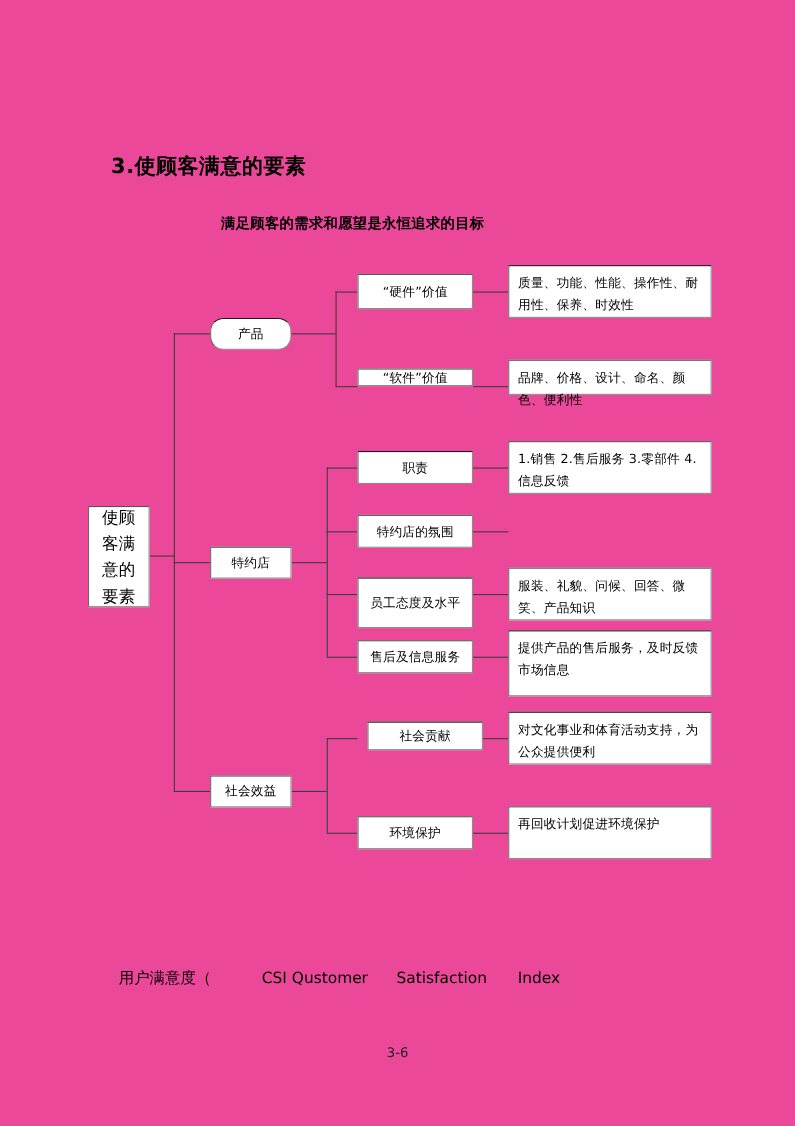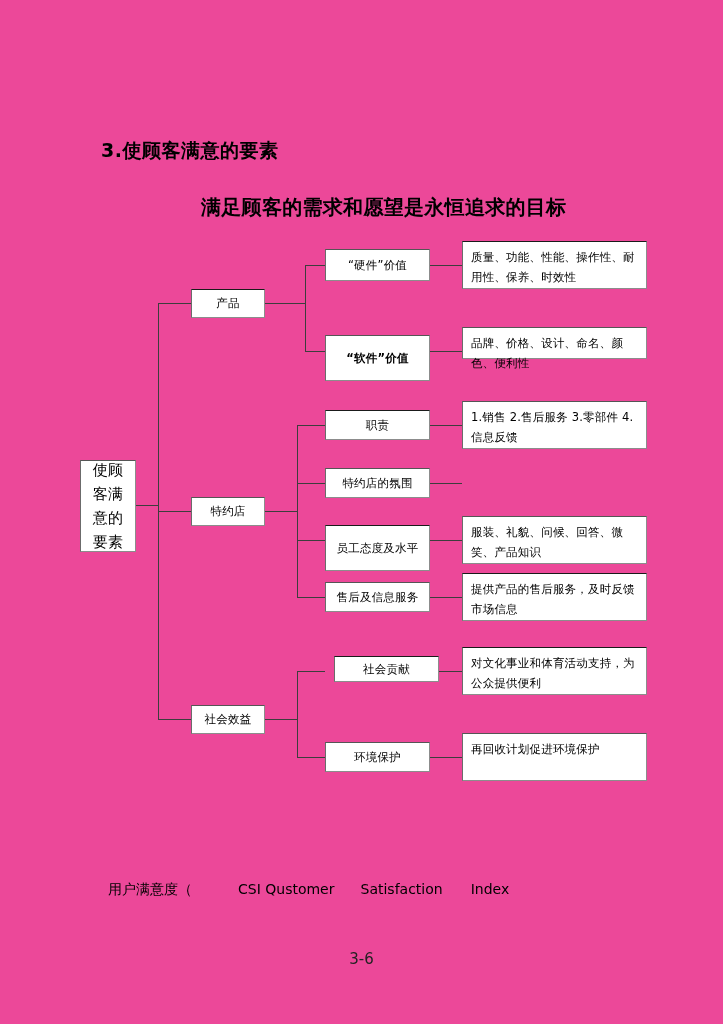--- a/index.html
+++ b/index.html
@@ -26,21 +26,21 @@
     top: 138px;
     font-size: 19px;
     font-weight: 700;
     letter-spacing: 0.5px;
     white-space: nowrap;
   }
   .subtitle {
     position: absolute;
     left: 201px;
     top: 194px;
-    font-size: 20px;
+    font-size: 13px;
     font-weight: 700;
     letter-spacing: 0.3px;
     white-space: nowrap;
   }
 
   
   #diagram {
     position: absolute;
     left: 0;
     top: 0;
@@ -100,21 +100,21 @@
   .footer-line .seg { display: inline-block; }
   .gapA { width: 46px; display: inline-block; }
   .gapB { width: 26px; display: inline-block; }
   .gapC { width: 28px; display: inline-block; }
   .page-number {
     position: absolute;
     left: 0;
     top: 950px;
     width: 723px;
     text-align: center;
-    font-size: 15px;
+    font-size: 12px;
     color: #222222;
   }
 </style>
 </head>
 <body>
 
 <div id="page">
 
   <div class="heading">3.使顾客满意的要素</div>
   <div class="subtitle">满足顾客的需求和愿望是永恒追求的目标</div>
@@ -156,41 +156,41 @@
     <div class="ln h" style="left:430px; top:671px; width:32px;"></div>
     <div class="ln h" style="left:430px; top:757px; width:32px;"></div>
 
     <div class="node root plain" style="left:80px; top:460px; width:56px; height:92px;">
       <span>使顾</span>
       <span>客满</span>
       <span>意的</span>
       <span>要素</span>
     </div>
 
-    <div class="node" style="left:191px; top:289px; width:74px; height:29px;">产品</div>
+    <div class="node" style="left:191px; top:289px; width:74px; height:29px;border-radius:12px;">产品</div>
     <div class="node plain" style="left:191px; top:497px; width:74px; height:29px;">特约店</div>
     <div class="node plain" style="left:191px; top:705px; width:74px; height:29px;">社会效益</div>
 
     <div class="node plain" style="left:325px; top:249px; width:105px; height:32px;">“硬件”价值</div>
-    <div class="node plain" style="left:325px; top:335px; width:105px; height:46px;font-weight:bold;">“软件”价值</div>
+    <div class="node plain" style="left:325px; top:335px; width:105px; height:16px;">“软件”价值</div>
 
     <div class="node" style="left:325px; top:410px; width:105px; height:30px;">职责</div>
     <div class="node plain" style="left:325px; top:468px; width:105px; height:30px;">特约店的氛围</div>
     <div class="node" style="left:325px; top:525px; width:105px; height:46px;">员工态度及水平</div>
     <div class="node plain" style="left:325px; top:582px; width:105px; height:30px;">售后及信息服务</div>
 
     <div class="node" style="left:334px; top:656px; width:105px; height:26px;">社会贡献</div>
     <div class="node plain" style="left:325px; top:742px; width:105px; height:30px;">环境保护</div>
 
     <div class="node leaf" style="left:462px; top:241px; width:185px; height:48px;">质量、功能、性能、操作性、耐用性、保养、时效性</div>
     <div class="node leaf plain" style="left:462px; top:327px; width:185px; height:32px;">品牌、价格、设计、命名、颜色、便利性</div>
 
     <div class="node leaf plain" style="left:462px; top:401px; width:185px; height:48px;">1.销售    2.售后服务     3.零部件    4.信息反馈</div>
     <div class="node leaf plain" style="left:462px; top:516px; width:185px; height:48px;">服装、礼貌、问候、回答、微笑、产品知识</div>
-    <div class="node leaf" style="left:462px; top:573px; width:185px; height:48px;">提供产品的售后服务，及时反馈市场信息</div>
+    <div class="node leaf" style="left:462px; top:573px; width:185px; height:60px;">提供产品的售后服务，及时反馈市场信息</div>
 
     <div class="node leaf plain" style="left:462px; top:733px; width:185px; height:48px;">再回收计划促进环境保护</div>
     <div class="node leaf" style="left:462px; top:647px; width:185px; height:48px;">对文化事业和体育活动支持，为公众提供便利</div>
   </div>
 
   <div class="footer-line">
     <span class="seg">用户满意度（</span><span class="gapA"></span><span class="seg">CSI Qustomer</span><span class="gapB"></span><span class="seg">Satisfaction</span><span class="gapC"></span><span class="seg">Index</span>
   </div>
 
   <div class="page-number">3-6</div>

